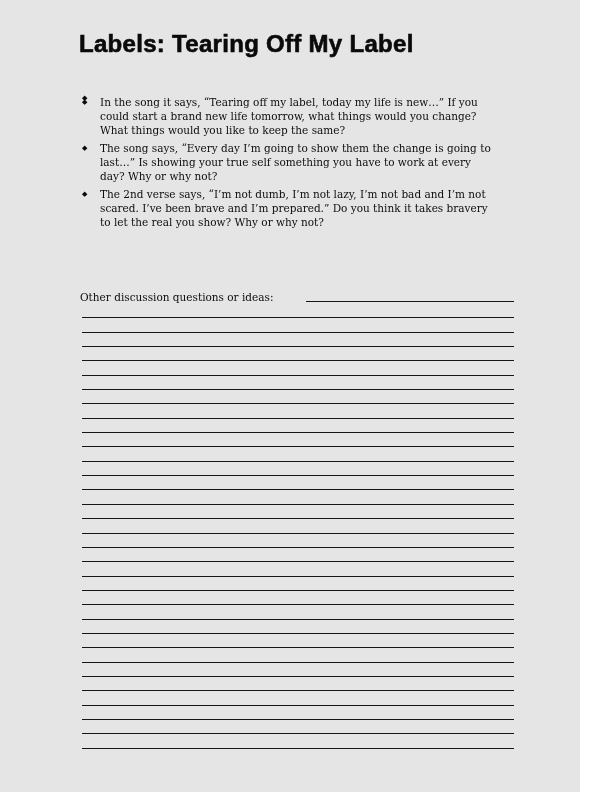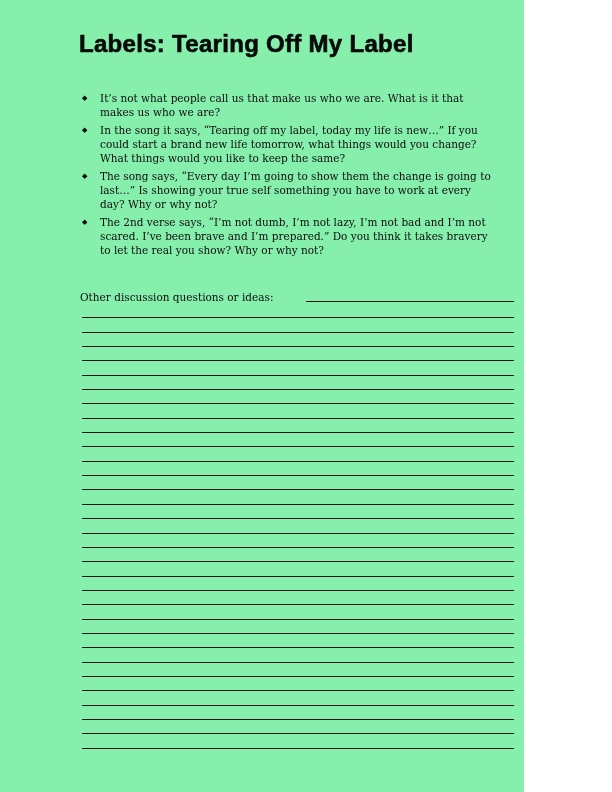--- a/index.html
+++ b/index.html
@@ -2,23 +2,23 @@
 <html><head>
 <meta charset="utf-8">
 <style>
   html, body {
     margin: 0;
     padding: 0;
     background: #ffffff;
   }
   .page {
     position: relative;
-    width: 524px;
+    width: 580px;
     height: 792px;
-    background: #86efac;
+    background: #e5e5e5;
     overflow: hidden;
     font-family: "DejaVu Serif", serif;
     color: #0d0d0d;
   }
   
   .title {
     position: absolute;
     left: 79px;
     top: 30px;
     width: 470px;
@@ -93,21 +93,20 @@
 
 <div class="page">
 
   <div class="title">
     <div>Labels: Tearing Off My Label</div>
   </div>
 
   <ul class="questions">
     <li>
       <span class="bullet">◆</span>
-      <span>It’s not what people call us that make us who we are. What is it that makes us who we are?</span>
     </li>
     <li>
       <span class="bullet">◆</span>
       <span>In the song it says, “Tearing off my label, today my life is new…” If you could start a brand new life tomorrow, what things would you change? What things would you like to keep the same?</span>
     </li>
     <li>
       <span class="bullet">◆</span>
       <span>The song says, “Every day I’m going to show them the change is going to last…” Is showing your true self something you have to work at every day? Why or why not?</span>
     </li>
     <li>

